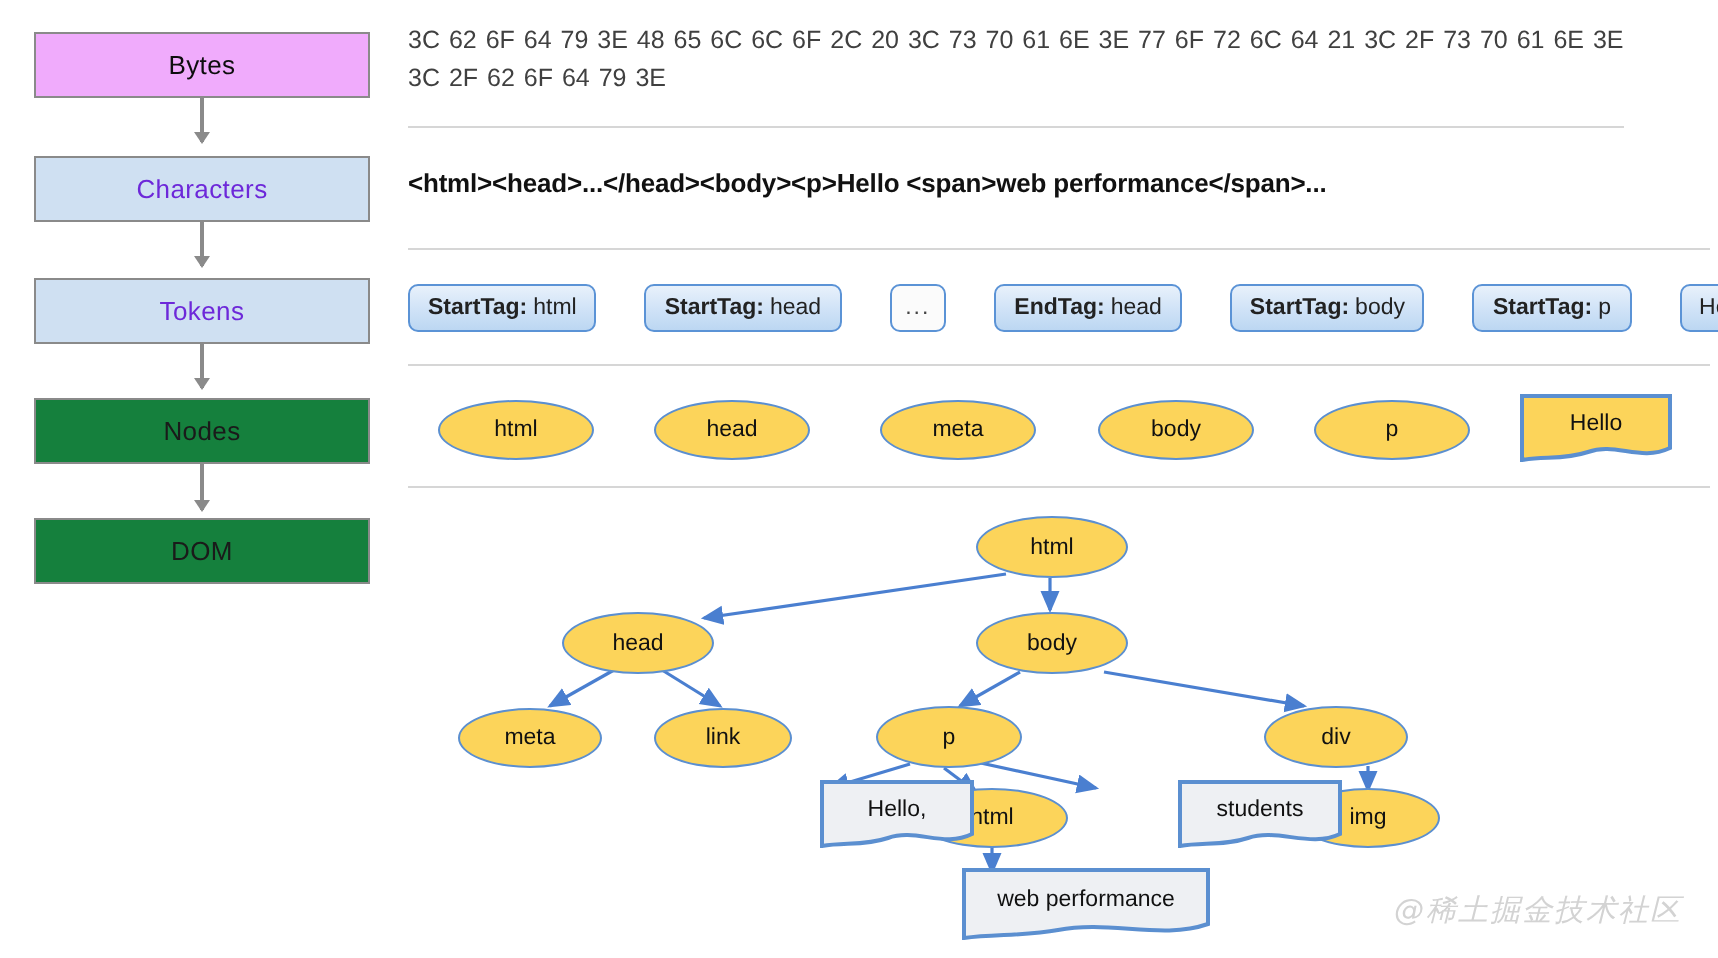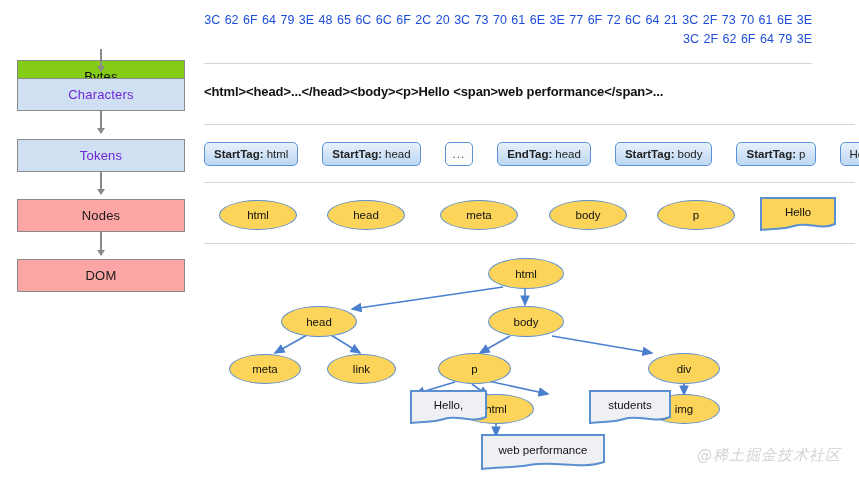--- a/index.html
+++ b/index.html
@@ -25,23 +25,23 @@
     width: 168px;
     height: 33px;
     box-sizing: border-box;
     border: 1px solid #8a8a8a;
     display: flex;
     align-items: center;
     justify-content: center;
     font-size: 13px;
     letter-spacing: .2px;
   }
-  .pipe-box.green  { background: #84cc16; color: #0d0d0d; margin-top: 44px; }
+  .pipe-box.green  { background: #f0abfc; color: #0d0d0d; }
   .pipe-box.blue   { background: #cfe0f2; color: #6d28d9; }
-  .pipe-box.yellow { background: #fca5a5; color: #1a1a1a; }
+  .pipe-box.yellow { background: #15803d; color: #1a1a1a; }
 
   .pipe-arrow {
     position: absolute;
     left: 100px;
     width: 1.5px;
     background: #8a8a8a;
   }
   .pipe-arrow::after {
     content: "";
     position: absolute;
@@ -62,23 +62,22 @@
     background: #d6d6d6;
   }
 
   
   #bytes-text {
     position: absolute;
     left: 4px; top: 11px;
     width: 608px;
     font-size: 12.5px;
     line-height: 19px;
-    color: #1d4ed8;
+    color: #404040;
     word-spacing: 1px;
-    text-align: right;
   }
 
   
   #chars-text {
     position: absolute;
     left: 4px; top: 84px;
     font-size: 13px;
     font-weight: bold;
     color: #111;
     letter-spacing: -0.1px;
@@ -289,21 +288,21 @@
 
       <line x1="296" y1="175" x2="296" y2="190" stroke="#4a7fd0" stroke-width="1.6" marker-end="url(#ar)"></line>
     </svg>
 
     <div class="tnode" style="left:288px; top:12px; width:76px; height:31px">html</div>
     <div class="tnode" style="left:81px;  top:60px; width:76px; height:31px">head</div>
     <div class="tnode" style="left:288px; top:60px; width:76px; height:31px">body</div>
     <div class="tnode" style="left:29px;  top:108px; width:72px; height:30px">meta</div>
     <div class="tnode" style="left:127px; top:108px; width:69px; height:30px">link</div>
     <div class="tnode" style="left:238px; top:107px; width:73px; height:31px">p</div>
-    <div class="tnode" style="left:448px; top:107px; width:72px; height:31px">div</div>
+    <div class="tnode" style="left:432px; top:107px; width:72px; height:31px">div</div>
     <div class="tnode" style="left:258px; top:148px; width:76px; height:30px">html</div>
     <div class="tnode" style="left:448px; top:148px; width:72px; height:30px">img</div>
 
     <div class="note tnote" style="left:165px; top:144px; width:77px; height:34px">
       <svg class="note-body" viewBox="0 0 77 34" preserveAspectRatio="none">
         <path d="M1,1 L76,1 L76,27 C62,34 48,24 34,29 C22,33 12,31 1,33 Z" fill="#eef0f3" stroke="#5b8fd0" stroke-width="2"></path>
       </svg>
       <span class="note-label">Hello,</span>
     </div>
 

